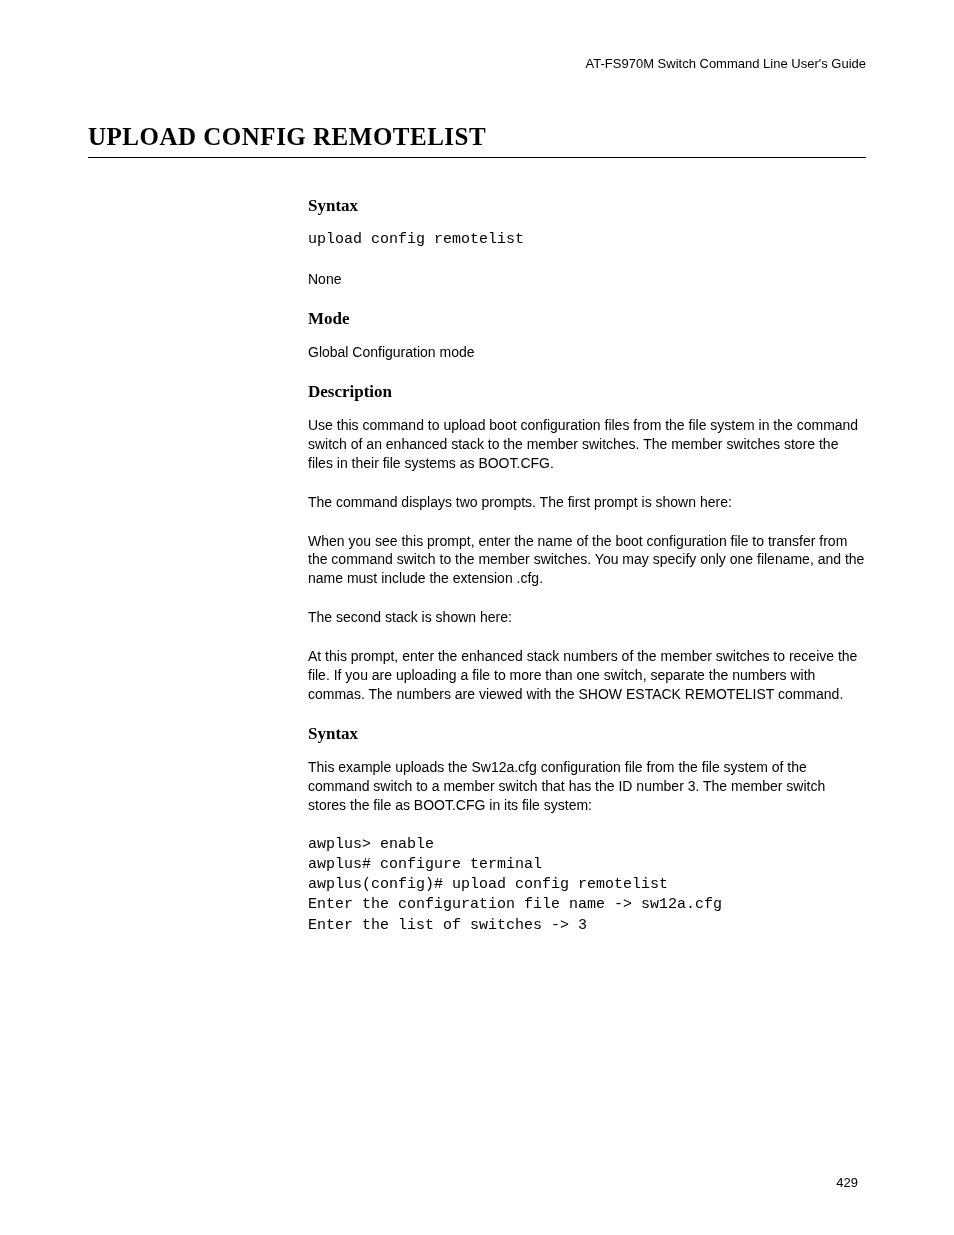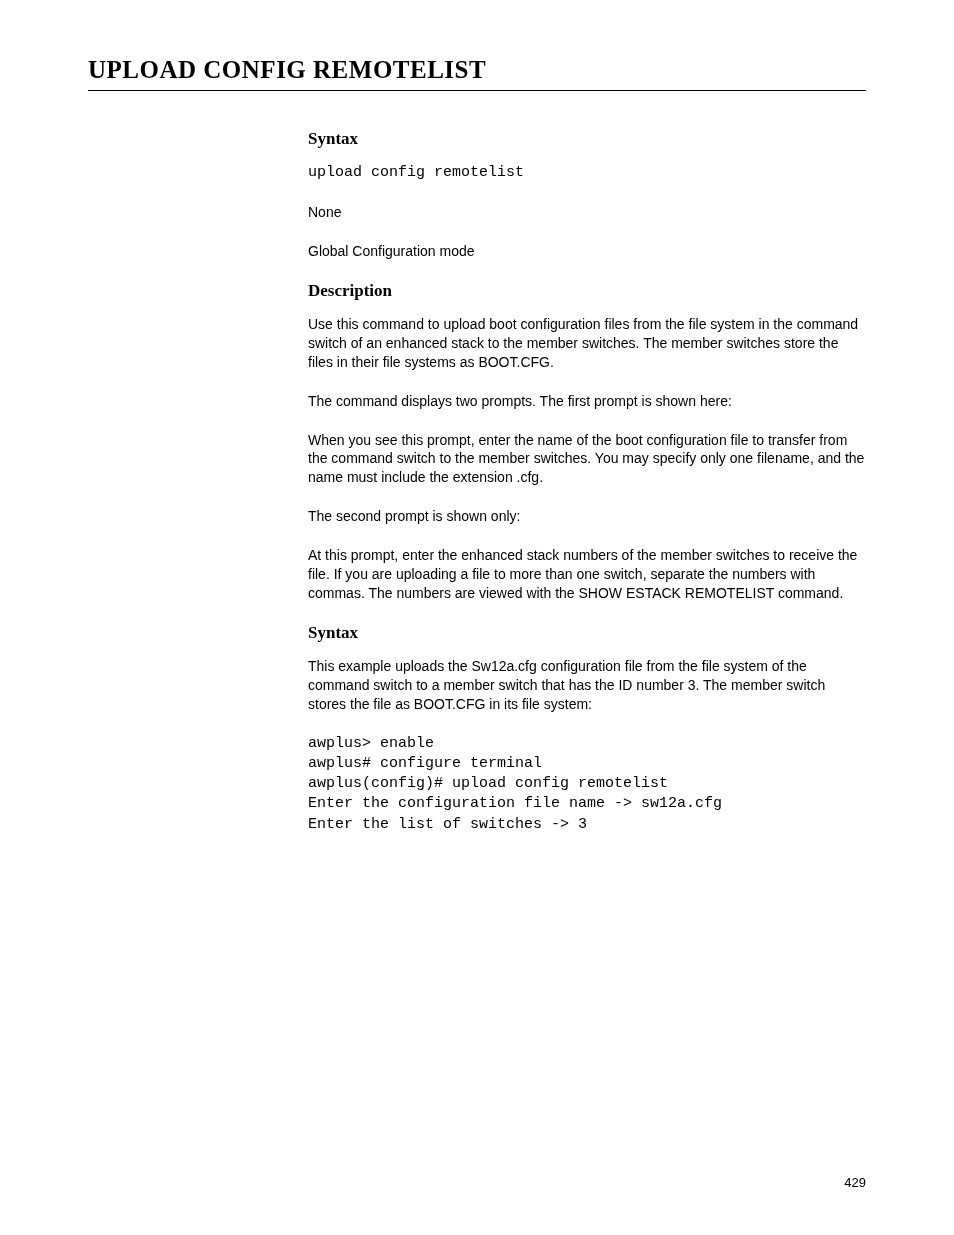--- a/index.html
+++ b/index.html
@@ -49,48 +49,50 @@
   .mono {
     font-family: "Courier New", Courier, monospace;
     font-size: 15px;
     line-height: 1.35;
     margin-bottom: 20px;
     white-space: pre-wrap;
   }
   .page-number {
     position: absolute;
     bottom: 45px;
-    right: 88px;
+    right: 96px;
     font-size: 13px;
     font-family: Arial, sans-serif;
     text-align: center;
   }
 </style>
 </head>
 <body>
 
 <div class="page">
 
+  <div class="header-line">AT-FS970M Switch Command Line User's Guide</div>
 
   <div class="title">UPLOAD CONFIG REMOTELIST</div>
 
   <div class="content">
 
     <div class="subhead">Syntax</div>
     <div class="mono">upload config remotelist</div>
 
     <div class="body-text">None</div>
 
+    <div class="subhead">Mode</div>
     <div class="body-text">Global Configuration mode</div>
 
     <div class="subhead">Description</div>
     <div class="body-text">Use this command to upload boot configuration files from the file system in the command switch of an enhanced stack to the member switches. The member switches store the files in their file systems as BOOT.CFG.</div>
     <div class="body-text">The command displays two prompts. The first prompt is shown here:</div>
     <div class="body-text">When you see this prompt, enter the name of the boot configuration file to transfer from the command switch to the member switches. You may specify only one filename, and the name must include the extension .cfg.</div>
-    <div class="body-text">The second prompt is shown only:</div>
+    <div class="body-text">The second stack is shown here:</div>
     <div class="body-text">At this prompt, enter the enhanced stack numbers of the member switches to receive the file. If you are uploading a file to more than one switch, separate the numbers with commas. The numbers are viewed with the SHOW ESTACK REMOTELIST command.</div>
 
     <div class="subhead">Syntax</div>
     <div class="body-text">This example uploads the Sw12a.cfg configuration file from the file system of the command switch to a member switch that has the ID number 3. The member switch stores the file as BOOT.CFG in its file system:</div>
     <div class="mono">awplus&gt; enable
 awplus# configure terminal
 awplus(config)# upload config remotelist
 Enter the configuration file name -&gt; sw12a.cfg
 Enter the list of switches -&gt; 3</div>
 

